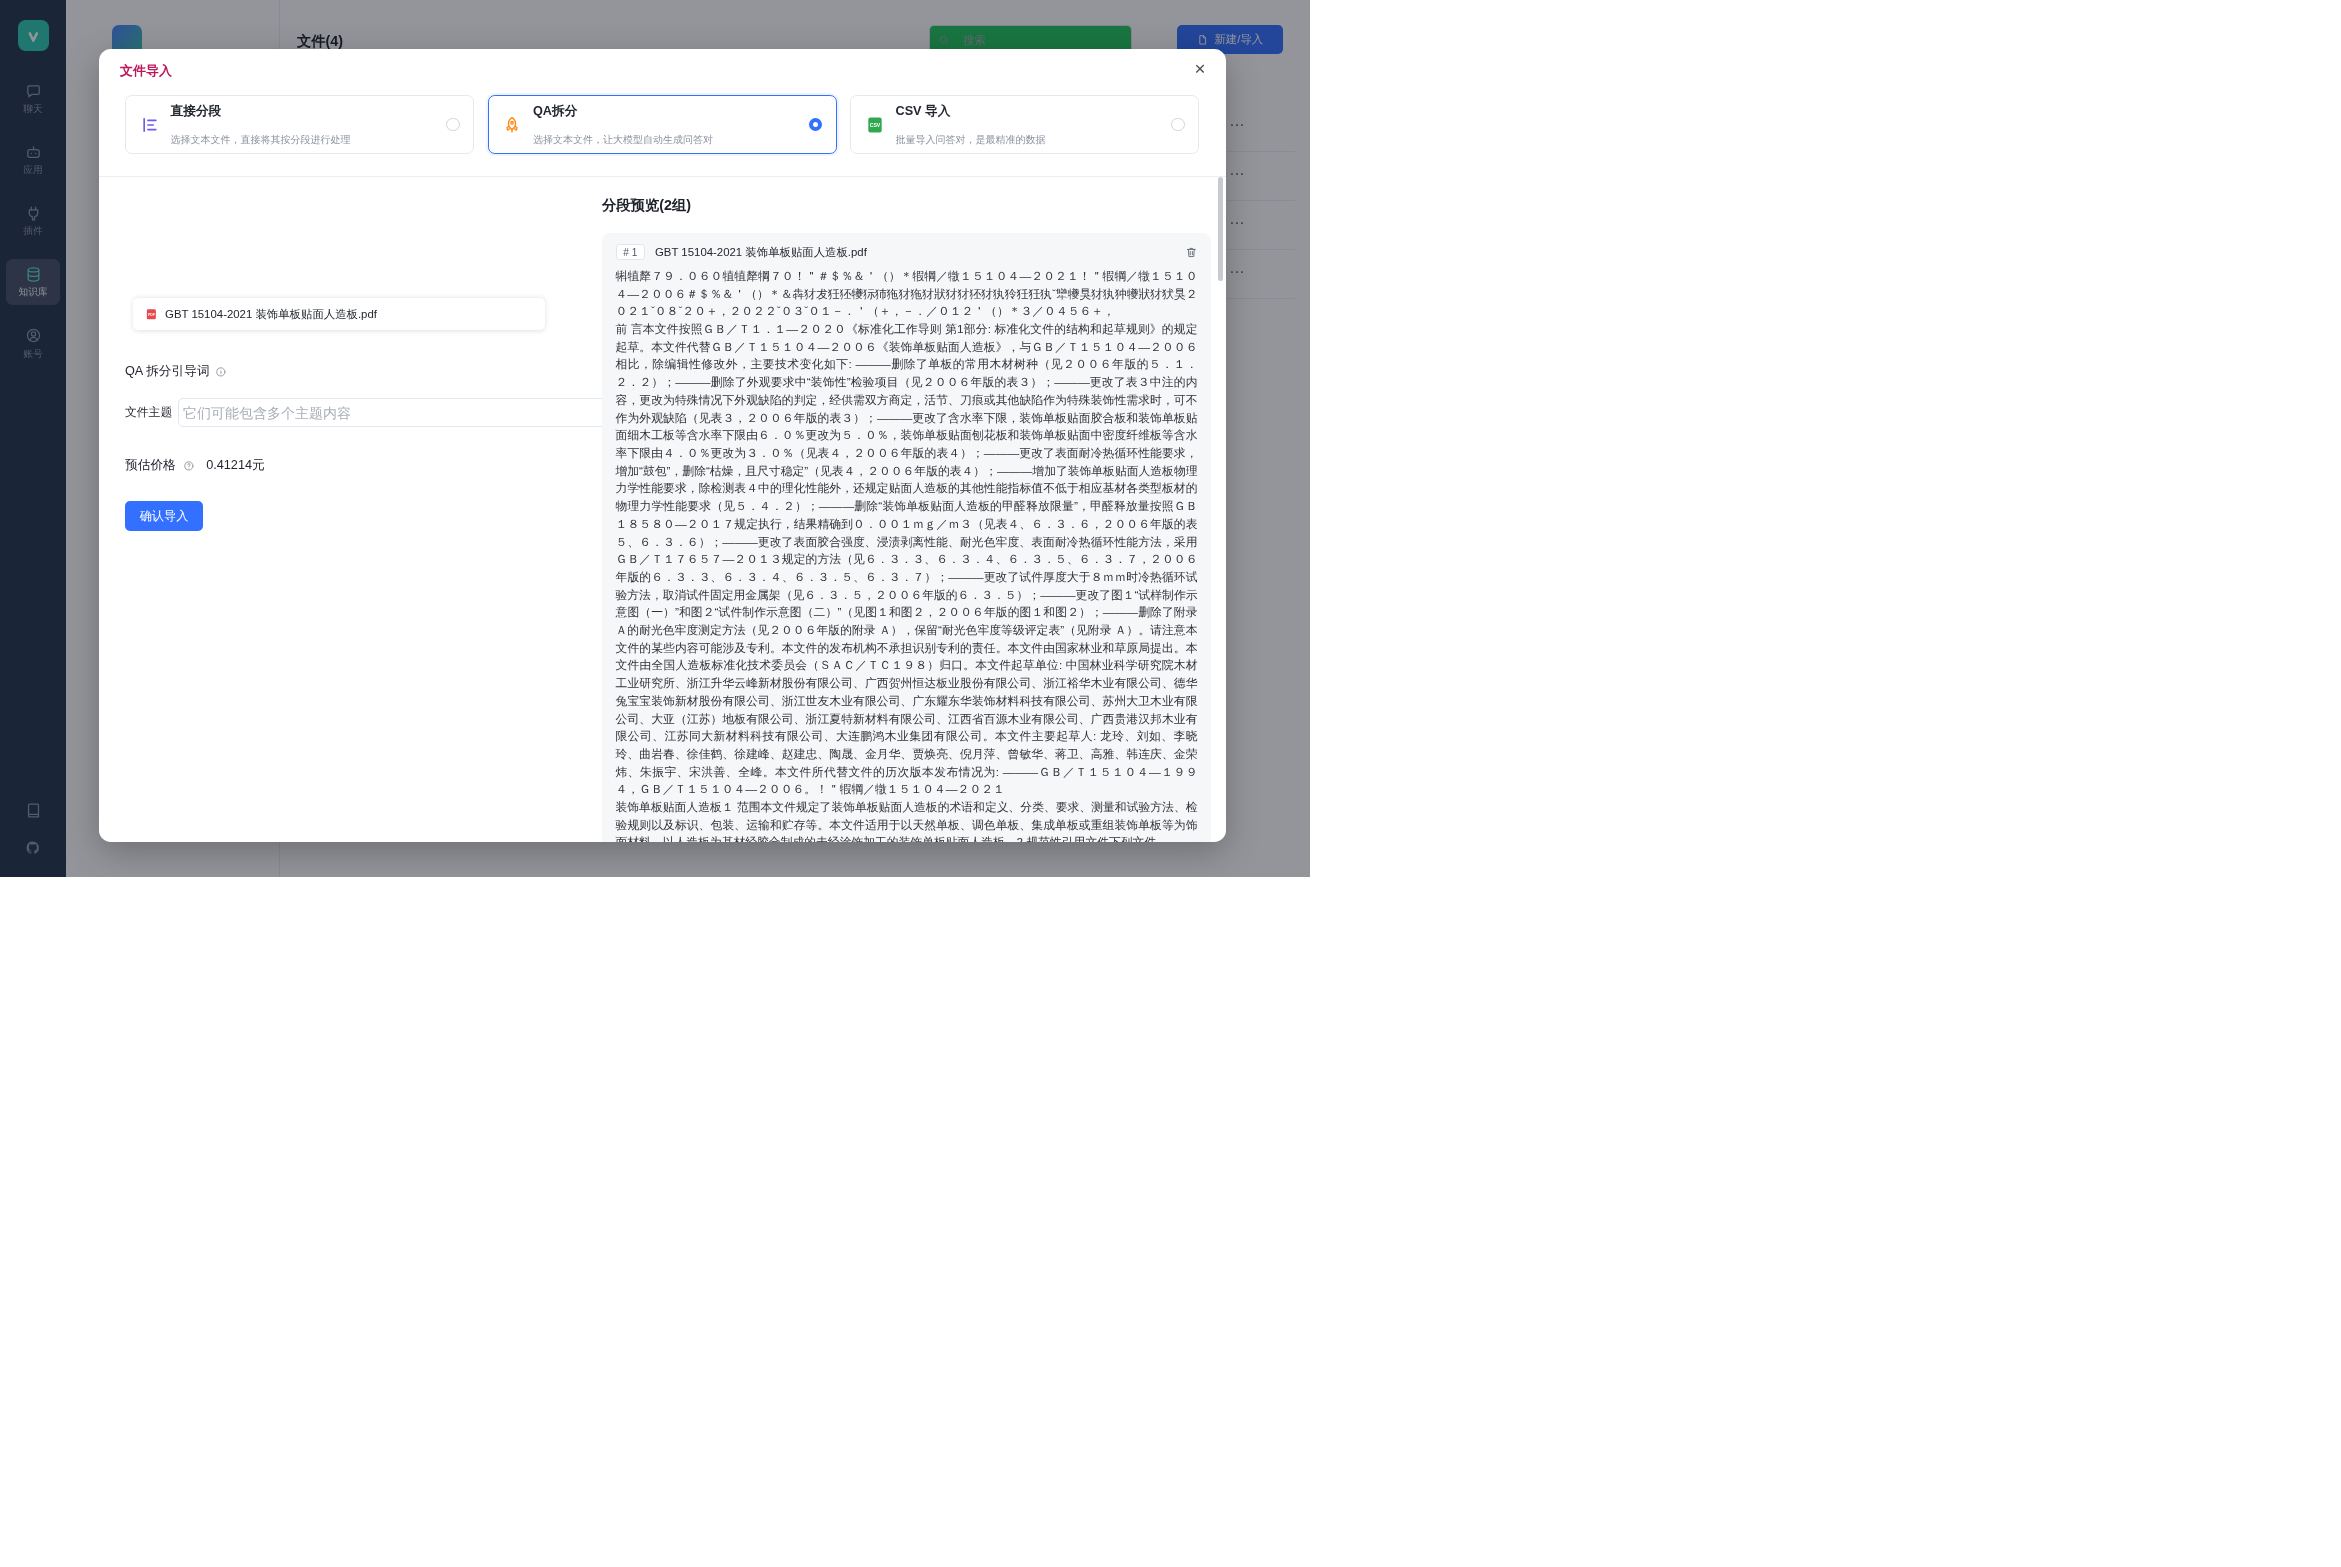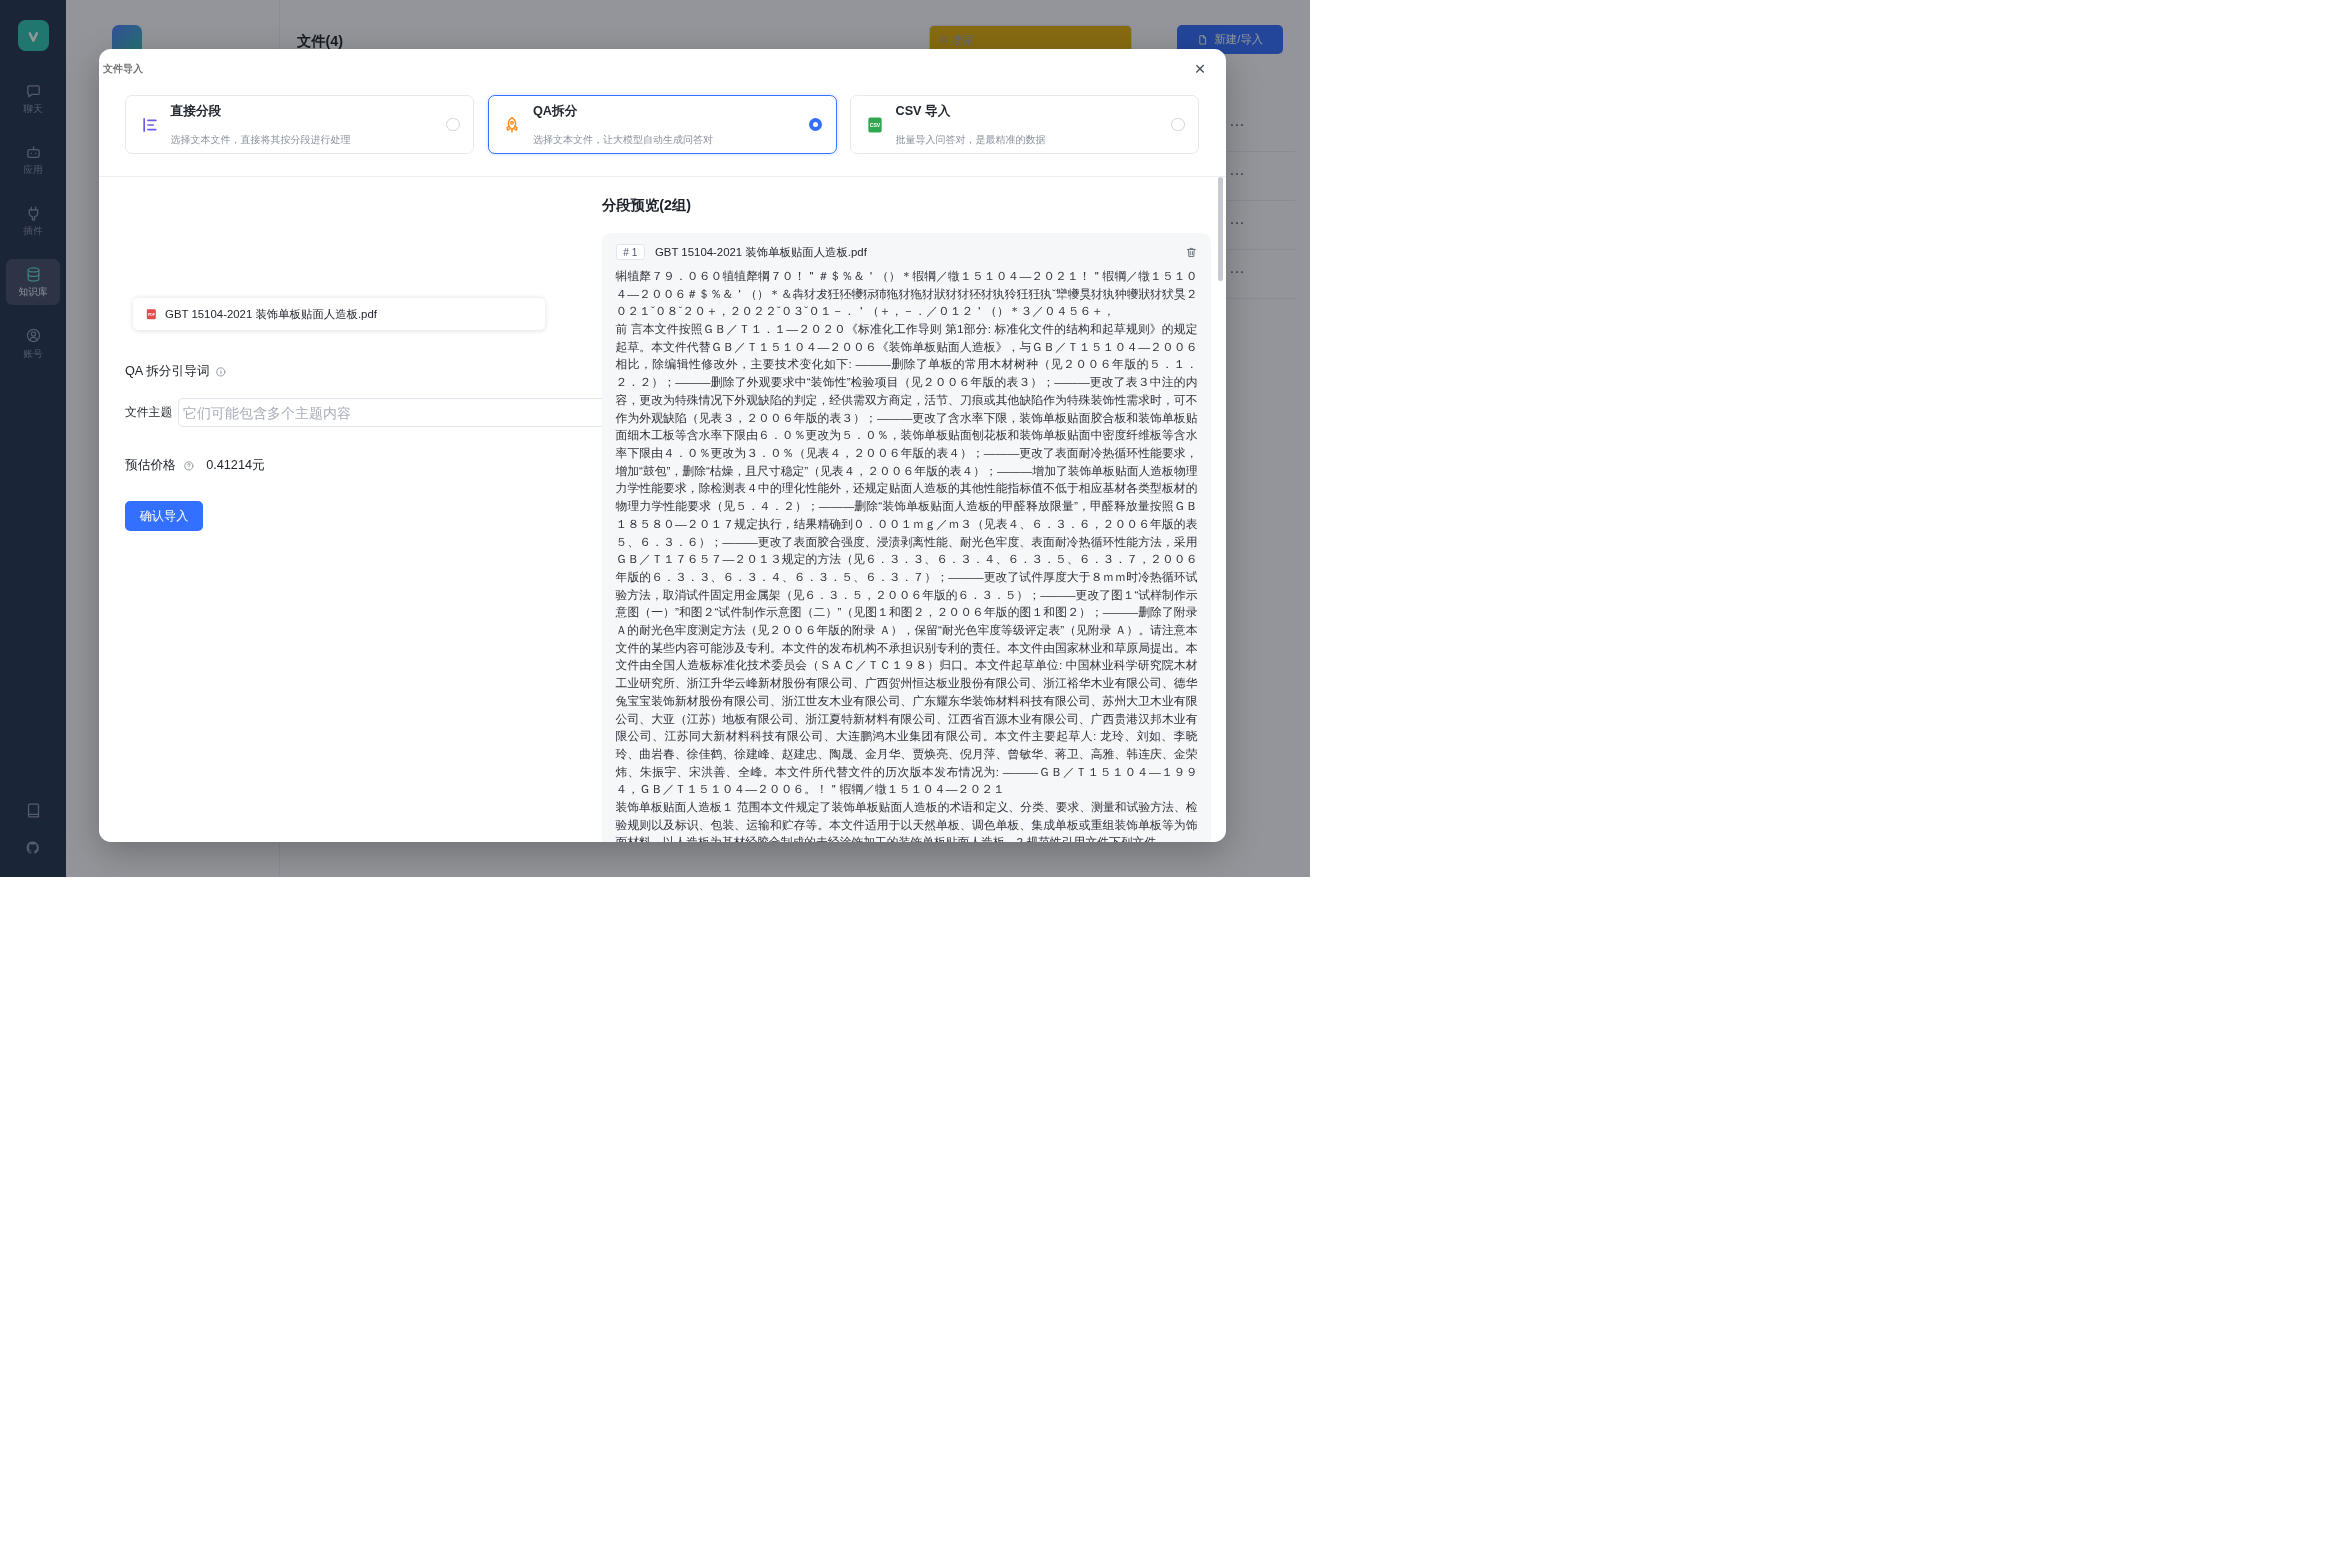--- a/index.html
+++ b/index.html
@@ -14,32 +14,32 @@
   .nav-item{width:54px;padding:6.8px 0 5.9px;border-radius:6.8px;display:flex;flex-direction:column;align-items:center;gap:3.4px;margin-bottom:15px;color:#8d96a8;font-size:9.7px;cursor:pointer}
   .nav-item.active{background:rgba(255,255,255,.14);color:#eef2f8}
   .nav-item.active svg{color:#63d8c6}
   .sidebar-bottom{margin-top:auto;display:flex;flex-direction:column;align-items:center;gap:20px;padding-bottom:20px;color:#8d96a8}
   .side-icon-btn{cursor:pointer;color:#8d96a8}
 
   .page{position:absolute;left:66px;top:0;right:0;bottom:0;background:#fff}
   .kb-logo{position:absolute;left:46px;top:25px;width:30px;height:30px;border-radius:6.8px;background:linear-gradient(135deg,#4e83fd,#3ac3b0)}
   .page-title{position:absolute;left:231px;top:32px;font-size:14.3px;font-weight:700;color:#1d2129}
   .v-divider{position:absolute;left:213px;top:0;bottom:0;width:0.8px;background:#eceef2}
-  .search-box{position:absolute;left:863px;top:25px;width:203px;height:29px;border:0.8px solid #e3e6ec;border-radius:5px;display:flex;align-items:center;gap:1px;padding:0 8.4px;background:#eab308}
+  .search-box{position:absolute;left:863px;top:25px;width:203px;height:29px;border:0.8px solid #e3e6ec;border-radius:5px;display:flex;align-items:center;gap:13px;padding:0 8.4px;background:#22c55e}
   .search-input{border:none;outline:none;flex:1;font-size:11.4px;color:#23272f;background:transparent;min-width:0}
   .search-input::placeholder{color:#a8aeb8}
   .create-btn{position:absolute;left:1111px;top:25px;width:106px;height:29px;background:#3370ff;border:none;border-radius:5px;color:#fff;font-size:11.4px;display:flex;align-items:center;justify-content:center;gap:5.9px;cursor:pointer}
   .bg-rows{position:absolute;left:221px;top:103px;right:15px}
   .bg-row{height:49px;border-bottom:0.8px solid #efeff3;position:relative}
   .bg-row .more{position:absolute;right:49px;top:12.7px;font-size:15px;color:#5f6672;letter-spacing:1.7px;cursor:pointer}
 
   
   .overlay{position:absolute;inset:0;background:rgba(16,20,30,.45);z-index:5}
   .modal{position:absolute;left:99px;top:49px;width:1127px;height:793px;background:#fff;border-radius:11.8px;box-shadow:0 10px 34px rgba(0,0,0,.25);z-index:10;overflow:hidden}
-  .modal-title{position:absolute;left:4px;top:12.7px;font-size:10px;font-weight:700;color:#737373}
+  .modal-title{position:absolute;left:21px;top:12.7px;font-size:13px;font-weight:700;color:#be185d}
   .modal-close{position:absolute;top:8.4px;right:15px;font-size:14.3px;color:#494f5a;cursor:pointer;padding:5px;line-height:1}
 
   .modes{position:absolute;left:26px;top:46px;width:1074px;display:flex;gap:13.5px}
   .mode-card{flex:1;height:59px;border:0.8px solid #e6e8ee;border-radius:6.8px;display:flex;align-items:center;padding:0 13.5px;gap:11px;background:#fff;cursor:pointer}
   .mode-card.selected{border:1.3px solid #3370ff;box-shadow:0 0 0 2.1px rgba(51,112,255,.08)}
   .mode-text{flex:1;min-width:0}
   .mode-title{font-size:12.7px;font-weight:600;color:#23272f}
   .mode-desc{font-size:10px;color:#8a919e;margin-top:13px;white-space:nowrap;overflow:hidden}
   .radio{flex:0 0 13.5px;width:13.5px;height:13.5px;border-radius:50%;border:1.3px solid #d0d4db;background:#fff}
   .radio--on{border:4.2px solid #3370ff}

